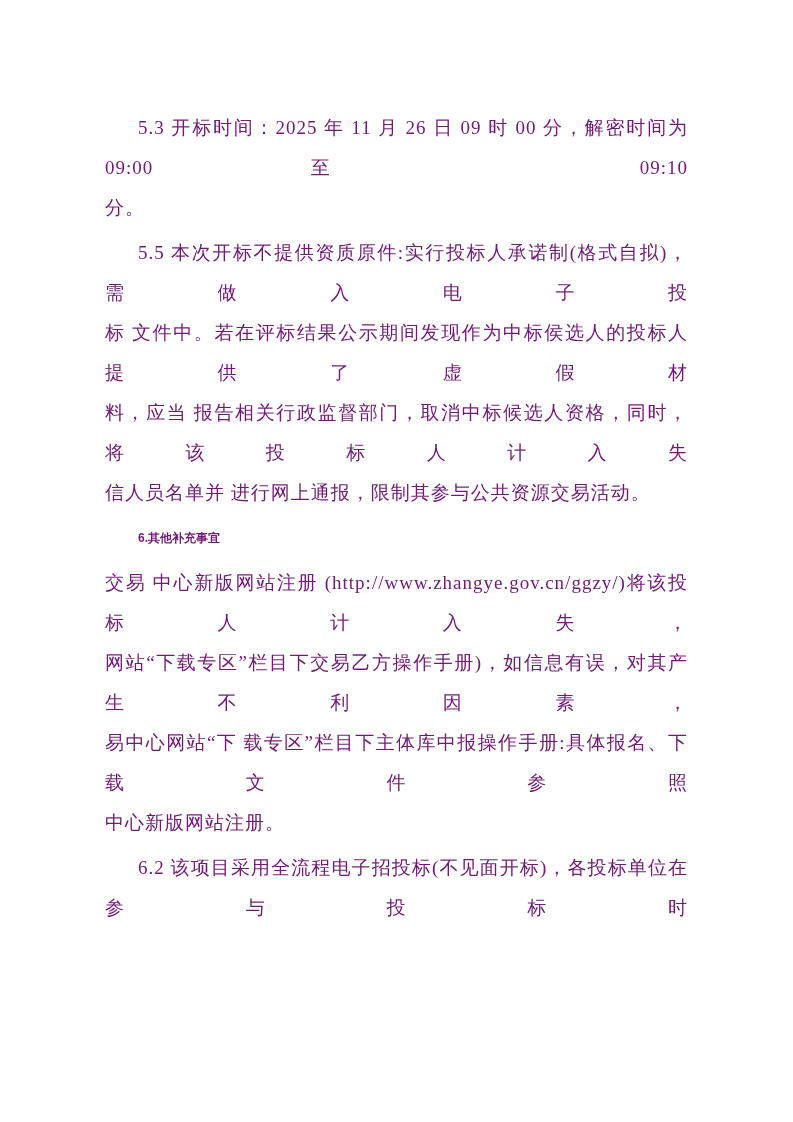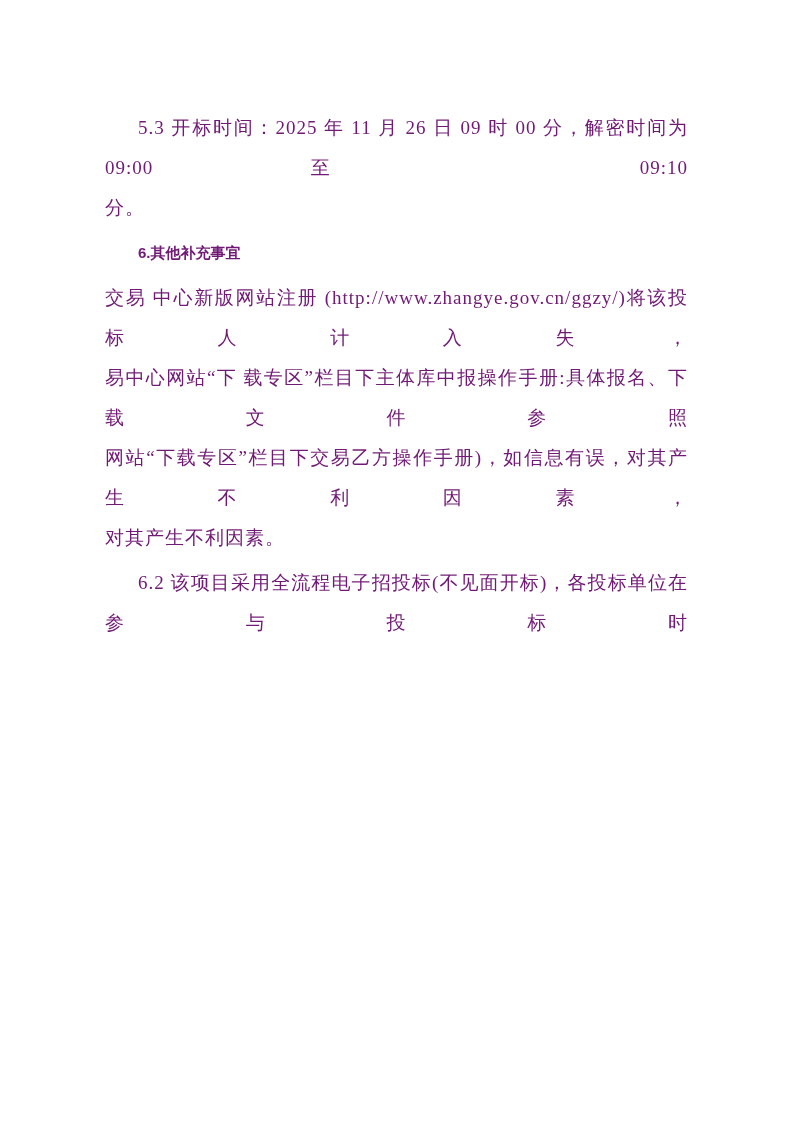--- a/index.html
+++ b/index.html
@@ -21,45 +21,51 @@
     line-height: 40px;
     letter-spacing: 1px;
     white-space: normal;
   }
   .fill  { text-align: justify; text-align-last: justify; }
   .endl  { text-align: left; text-align-last: left; }
   .first { text-indent: 33px; }
   .heading {
     font-family: "Liberation Sans", "DejaVu Sans", sans-serif;
     font-weight: bold;
-    font-size: 15px;
+    font-size: 12px;
     line-height: 40px;
     text-indent: 33px;
     margin-top: 5px;
   }
 </style>
 </head>
 <body>
 
 <div class="page">
 
   <div class="para">
     <div class="line fill first">5.3 开标时间：2025 年 11 月 26 日 09 时 00 分，解密时间为 09:00 至 09:10</div>
     <div class="line endl">分。</div>
   </div>
 
 
+  <div class="para">
+    <div class="line fill first">5.5 本次开标不提供资质原件:实行投标人承诺制(格式自拟)，需做入电子投</div>
+    <div class="line fill">标 文件中。若在评标结果公示期间发现作为中标侯选人的投标人提供了虚假材</div>
+    <div class="line fill">料，应当 报告相关行政监督部门，取消中标候选人资格，同时，将该投标人计入失</div>
+    <div class="line endl">信人员名单并 进行网上通报，限制其参与公共资源交易活动。</div>
+  </div>
 
   <div class="heading">6.其他补充事宜</div>
 
   <div class="para">
     <div class="line fill">交易 中心新版网站注册 (http://www.zhangye.gov.cn/ggzy/)将该投标人计入失，</div>
+    <div class="line fill">网站“下载专区”栏目下交易乙方操作手册)，如信息有误，对其产生不利因素，</div>
     <div class="line fill">易中心网站“下 载专区”栏目下主体库中报操作手册:具体报名、下载文件参照</div>
-    <div class="line fill">网站“下载专区”栏目下交易乙方操作手册)，如信息有误，对其产生不利因素，</div>
-    <div class="line endl">对其产生不利因素。</div>
+    <div class="line endl">中心新版网站注册。</div>
   </div>
 
   <div class="para">
     <div class="line fill first">6.2 该项目采用全流程电子招投标(不见面开标)，各投标单位在参与投标时</div>
 
   </div>
 
 </div>
 
 </body></html>

